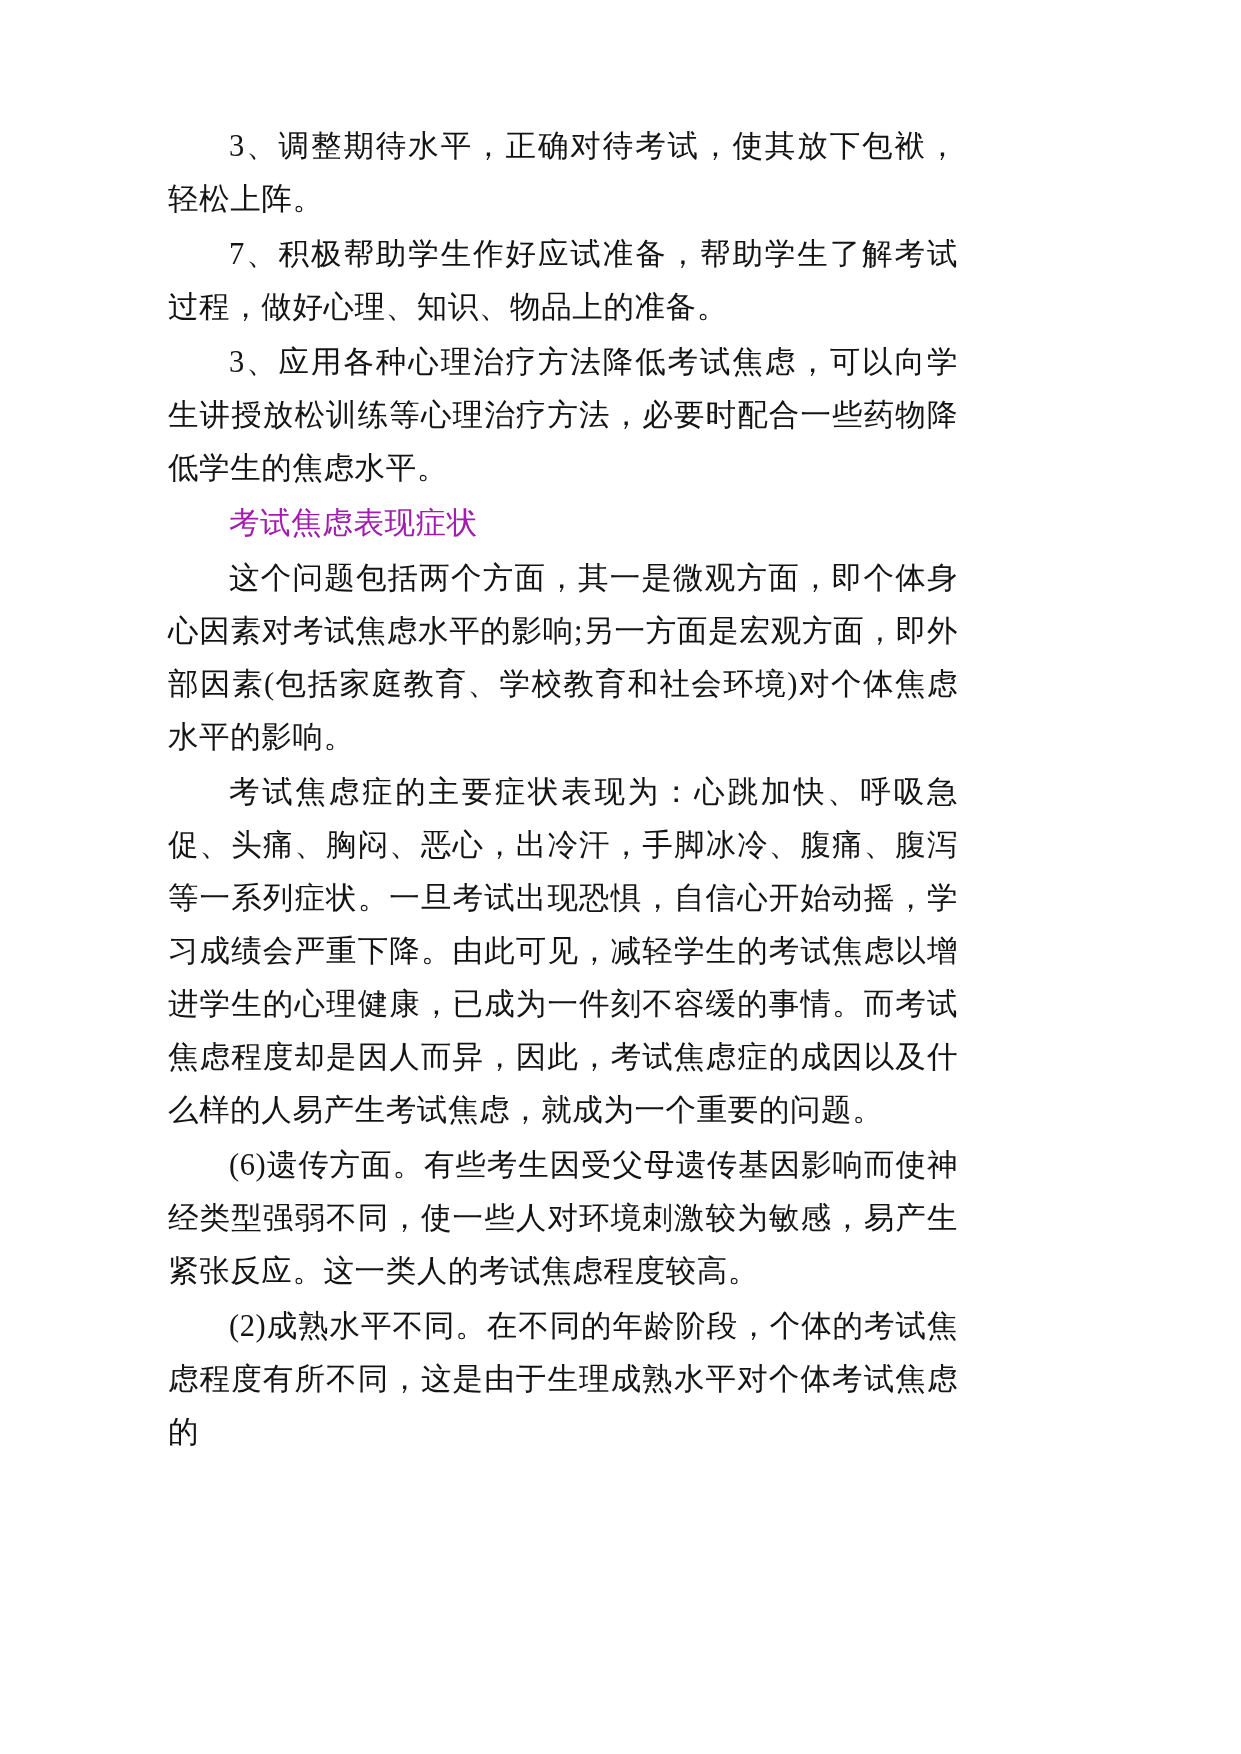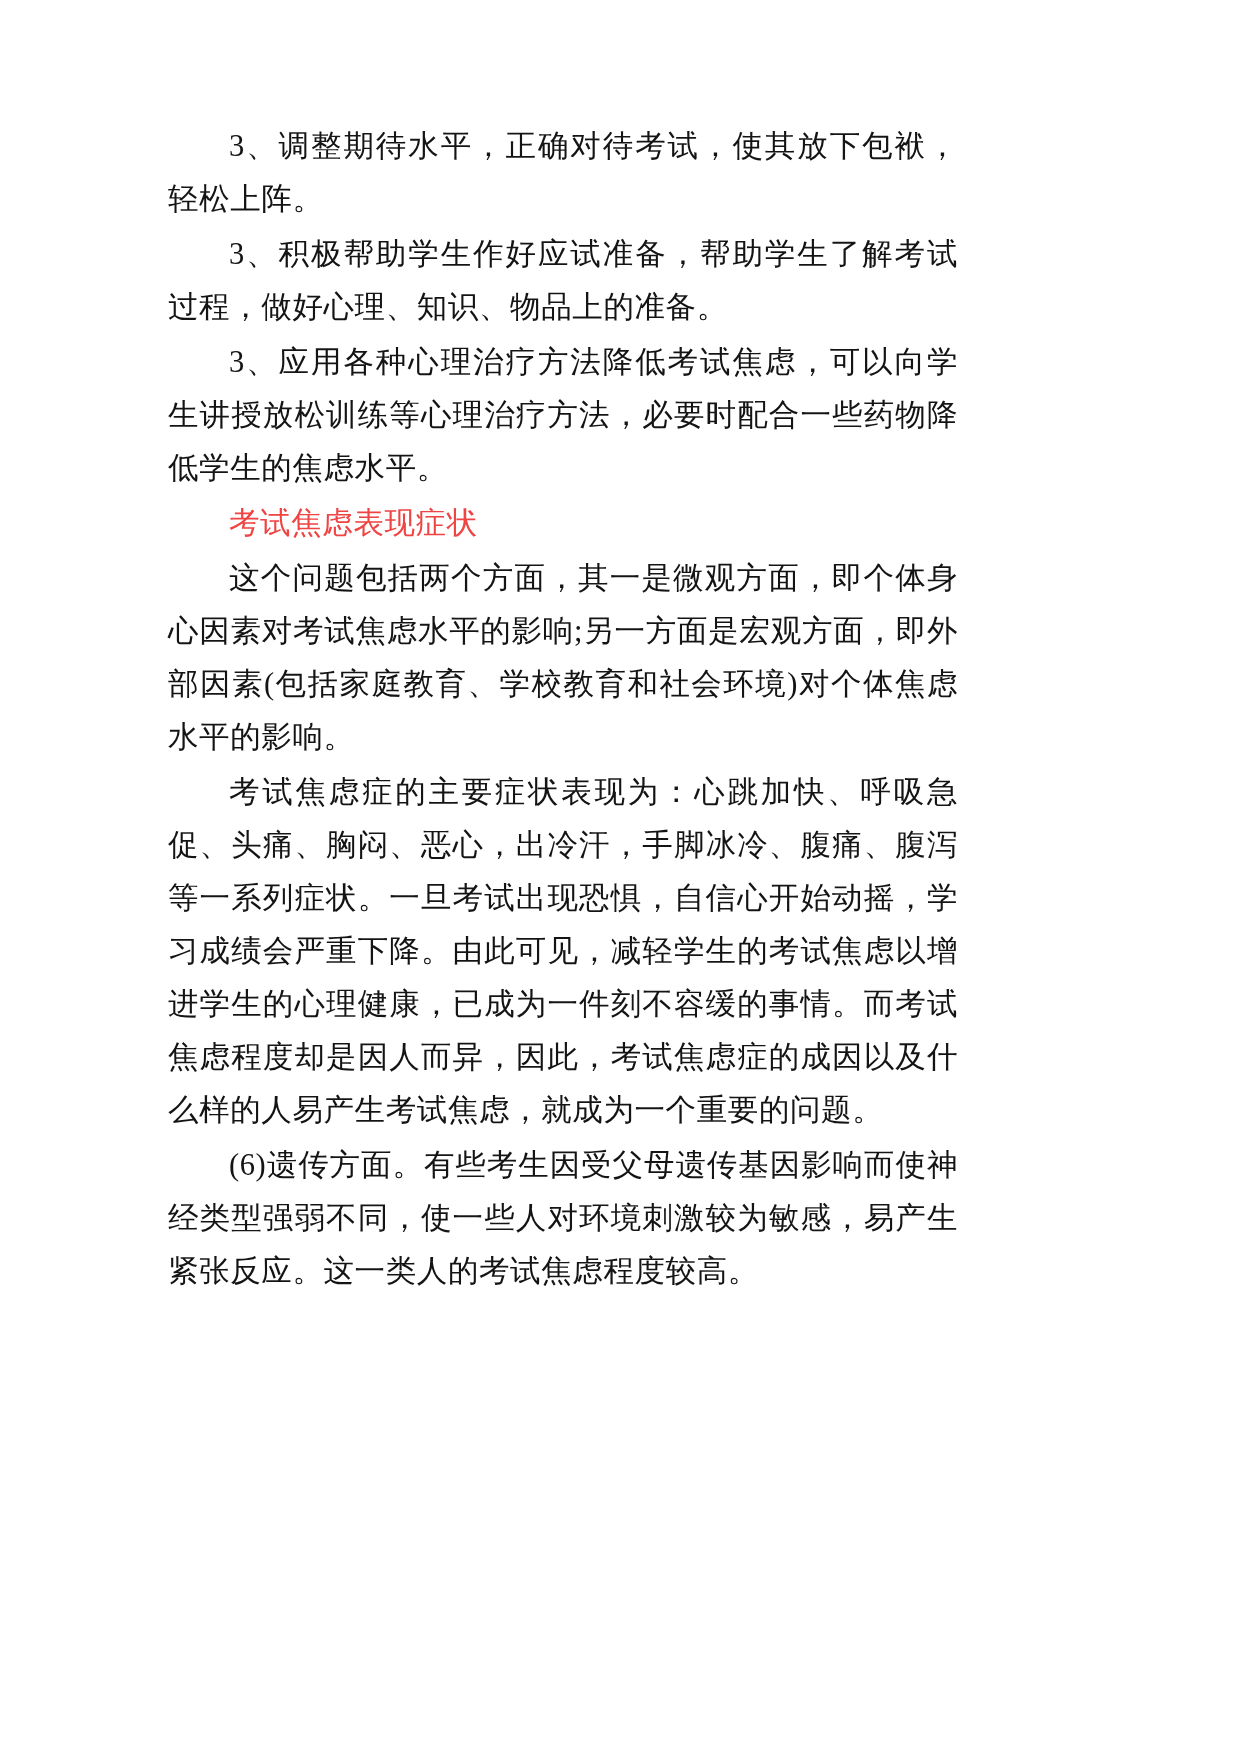--- a/index.html
+++ b/index.html
@@ -40,38 +40,39 @@
     text-indent: 2em;
     color: #141414;
     font-family: "Liberation Serif", "DejaVu Serif", serif;
   }
   p.heading {
     margin: 0 0 2px 0;
     font-size: 30.5px;
     line-height: 53px;
     text-indent: 2em;
     letter-spacing: 0.6px;
-    color: #ef4444;
+    color: #a21caf;
   }
 </style>
 </head>
 <body>
 
 <div class="page">
   <div class="content">
 
     <p class="para">3、调整期待水平，正确对待考试，使其放下包袱，轻松上阵。</p>
 
-    <p class="para">3、积极帮助学生作好应试准备，帮助学生了解考试过程，做好心理、知识、物品上的准备。</p>
+    <p class="para">7、积极帮助学生作好应试准备，帮助学生了解考试过程，做好心理、知识、物品上的准备。</p>
 
     <p class="para">3、应用各种心理治疗方法降低考试焦虑，可以向学生讲授放松训练等心理治疗方法，必要时配合一些药物降低学生的焦虑水平。</p>
 
     <p class="heading">考试焦虑表现症状</p>
 
     <p class="para">这个问题包括两个方面，其一是微观方面，即个体身心因素对考试焦虑水平的影响;另一方面是宏观方面，即外部因素(包括家庭教育、学校教育和社会环境)对个体焦虑水平的影响。</p>
 
     <p class="para">考试焦虑症的主要症状表现为：心跳加快、呼吸急促、头痛、胸闷、恶心，出冷汗，手脚冰冷、腹痛、腹泻等一系列症状。一旦考试出现恐惧，自信心开始动摇，学习成绩会严重下降。由此可见，减轻学生的考试焦虑以增进学生的心理健康，已成为一件刻不容缓的事情。而考试焦虑程度却是因人而异，因此，考试焦虑症的成因以及什么样的人易产生考试焦虑，就成为一个重要的问题。</p>
 
     <p class="para">(6)遗传方面。有些考生因受父母遗传基因影响而使神经类型强弱不同，使一些人对环境刺激较为敏感，易产生紧张反应。这一类人的考试焦虑程度较高。</p>
 
+    <p class="para">(2)成熟水平不同。在不同的年龄阶段，个体的考试焦虑程度有所不同，这是由于生理成熟水平对个体考试焦虑的</p>
 
   </div>
 </div>
 
 </body></html>

